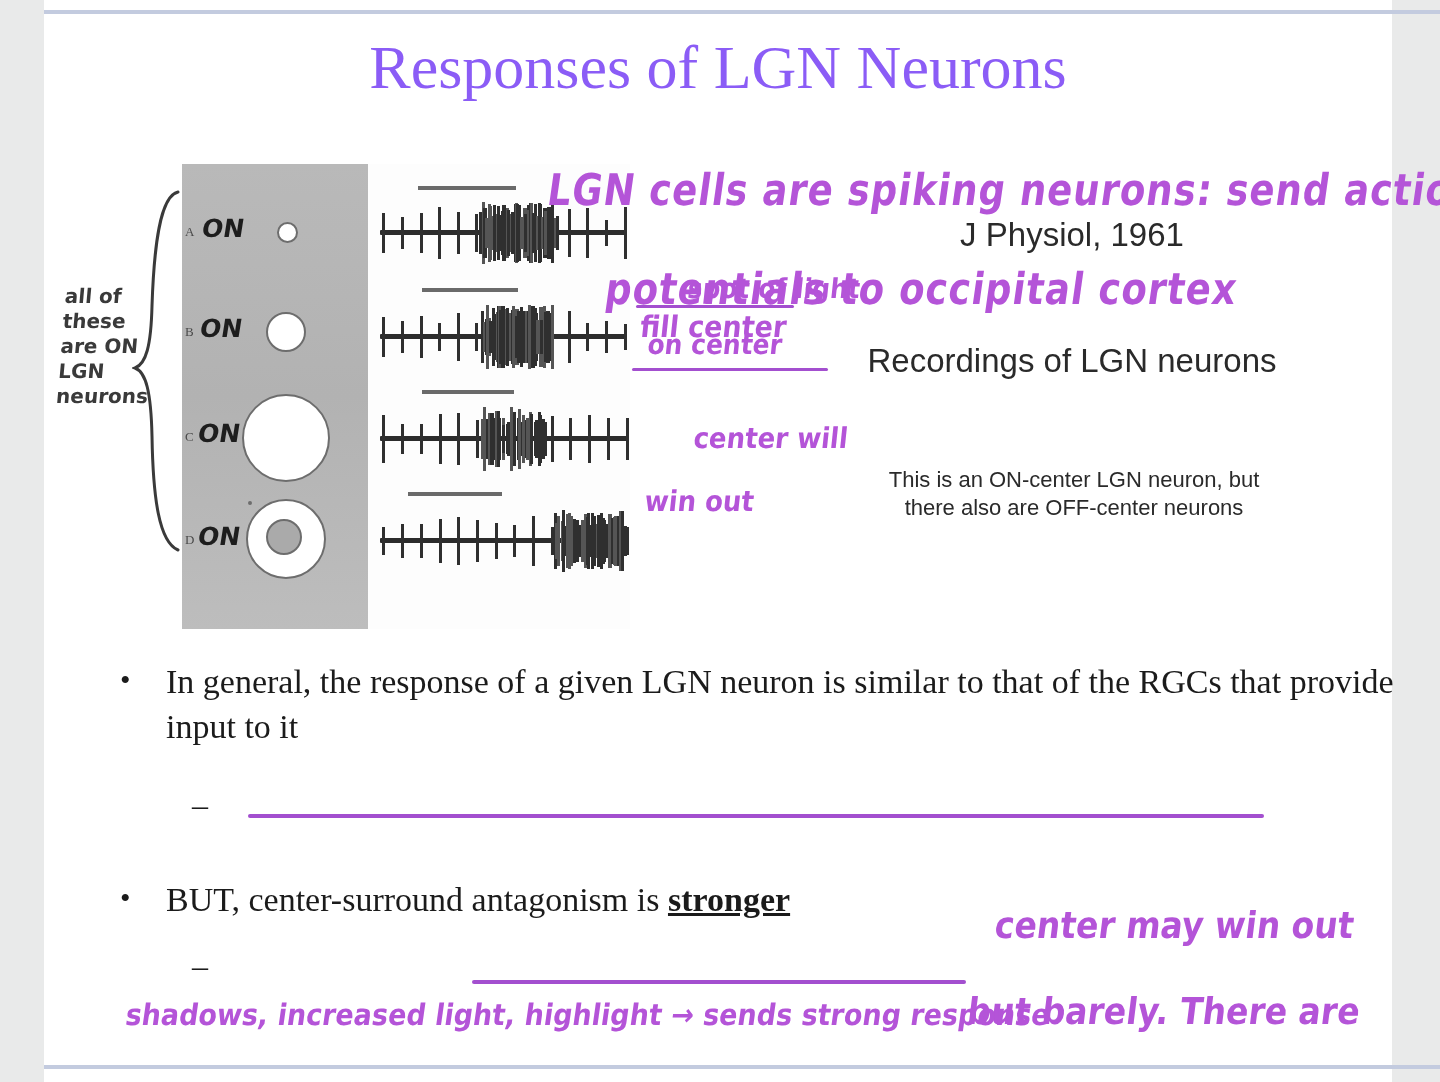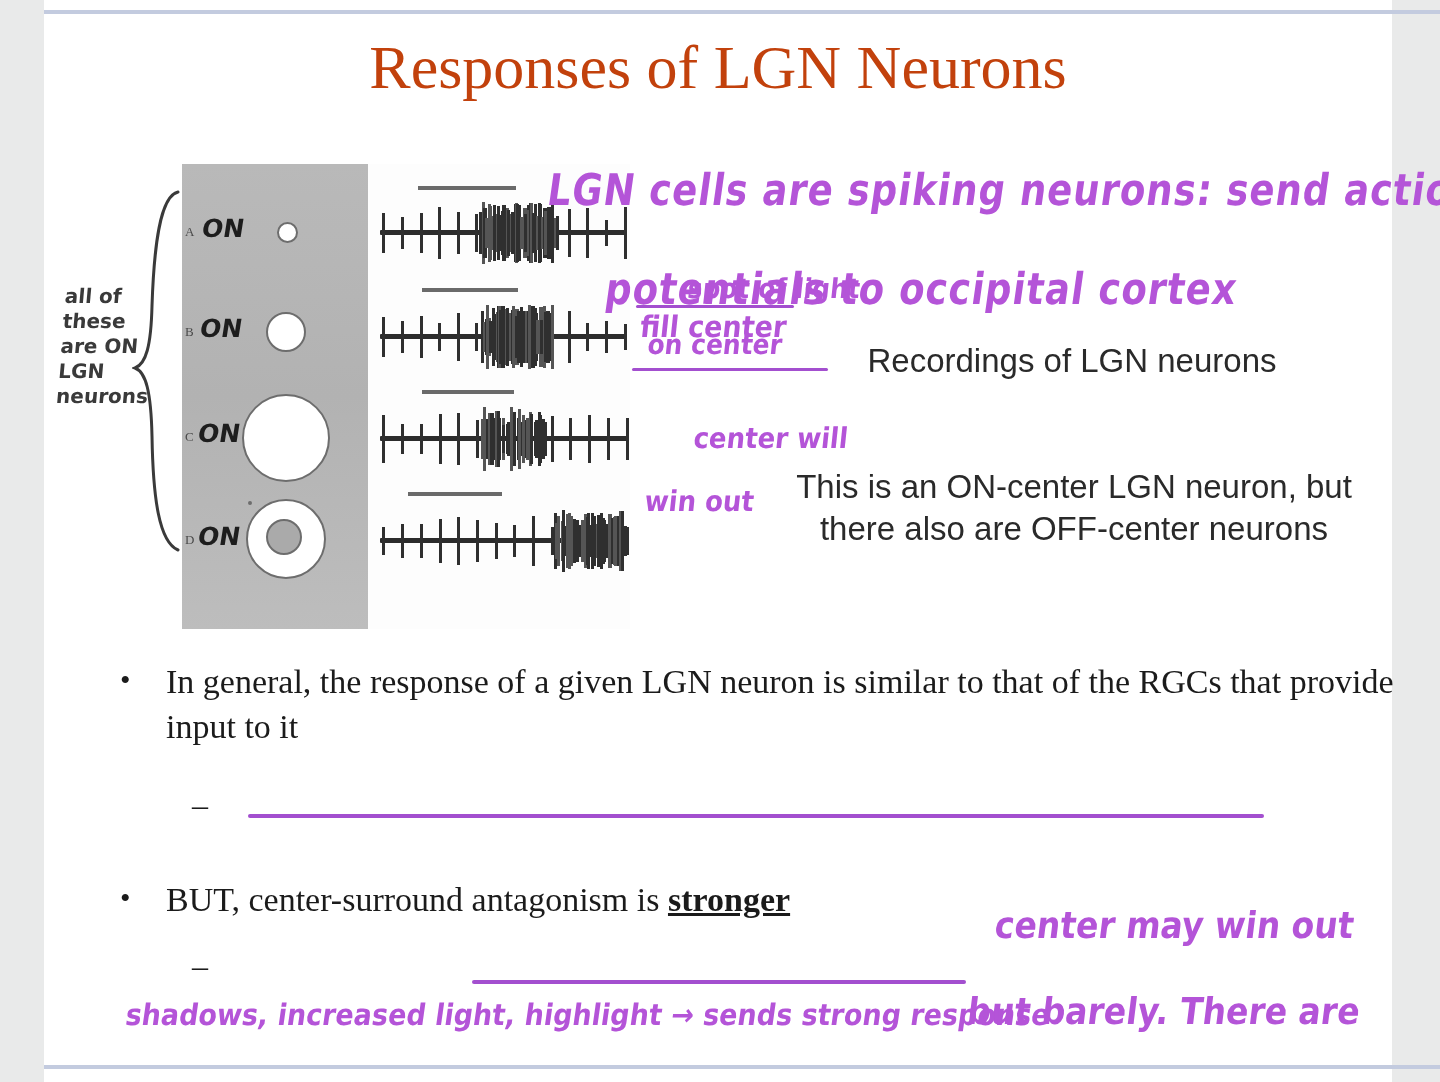--- a/index.html
+++ b/index.html
@@ -9,21 +9,21 @@
 
   
   .slide{position:absolute;left:44px;top:0px;width:1348px;height:1082px;background:#ffffff;}
   .rule-top{position:absolute;left:44px;top:10px;width:1396px;height:4px;background:#c3cbdf;}
   .rule-bottom{position:absolute;left:44px;top:1065px;width:1396px;height:4px;background:#c3cbdf;}
   .edge-left{position:absolute;left:0;top:0;width:44px;height:1082px;background:#e9eaea;}
   .edge-right{position:absolute;left:1392px;top:0;width:48px;height:1082px;background:#e9eaea;}
 
   
   .title{position:absolute;left:0;top:32px;width:1348px;text-align:center;
-         font-family:"Liberation Serif",serif;font-size:62px;color:#c2410c;letter-spacing:0px;}
+         font-family:"Liberation Serif",serif;font-size:62px;color:#8b5cf6;letter-spacing:0px;}
 
   
   .hand{position:absolute;color:#b454d8;font-family:"DejaVu Sans",sans-serif;
         font-weight:600;line-height:1.05;white-space:pre;transform-origin:left top;}
   .hand.dark{color:#3a3a3a;font-weight:700;}
 
   .hw-top{left:430px;top:122px;font-size:37px;letter-spacing:1px;
           transform:skewX(-8deg) scaleY(1.18);}
   .hw-top .l2{display:block;margin-left:155px;margin-top:6px;}
 
@@ -66,21 +66,21 @@
   .spike.f{background:#555;}
 
   
   .brace{position:absolute;left:88px;top:186px;width:62px;height:370px;}
 
   
   .blk{position:absolute;font-family:"Liberation Sans",sans-serif;color:#2a2a2a;
        text-align:center;line-height:1.28;}
   .blk-ref{left:738px;top:214px;width:580px;font-size:33px;}
   .blk-rec{left:738px;top:340px;width:580px;font-size:33px;}
-  .blk-on{left:700px;top:466px;width:660px;font-size:33px;}
+  .blk-on{left:700px;top:466px;width:660px;font-size:22px;}
 
   
   .bullets{position:absolute;left:64px;top:660px;width:1300px;
            font-family:"Liberation Serif",serif;color:#1b1b1b;}
   .b1{position:relative;font-size:34px;line-height:1.32;padding-left:58px;}
   .b1 .dot{position:absolute;left:12px;top:0;font-size:30px;}
   .b2{position:relative;font-size:32px;line-height:1.32;padding-left:140px;margin-top:34px;}
   .b2 .dash{position:absolute;left:84px;top:0;font-size:32px;}
   .bold-u{font-weight:bold;text-decoration:underline;}
 
@@ -378,20 +378,21 @@
 
     <div class="hand hw-fill">fill center</div>
     <div class="ul-purple ul2"></div>
 
     <div class="hand hw-center">
       <span>center will</span>
       <span class="l2">win out</span>
     </div>
 
     <div class="blk blk-ref">
+      <div>J Physiol, 1961</div>
     </div>
 
     <div class="blk blk-rec">
       <div>Recordings of LGN neurons</div>
     </div>
 
     <div class="blk blk-on">
       <div>This is an ON-center LGN neuron, but</div>
       <div>there also are OFF-center neurons</div>
     </div>

